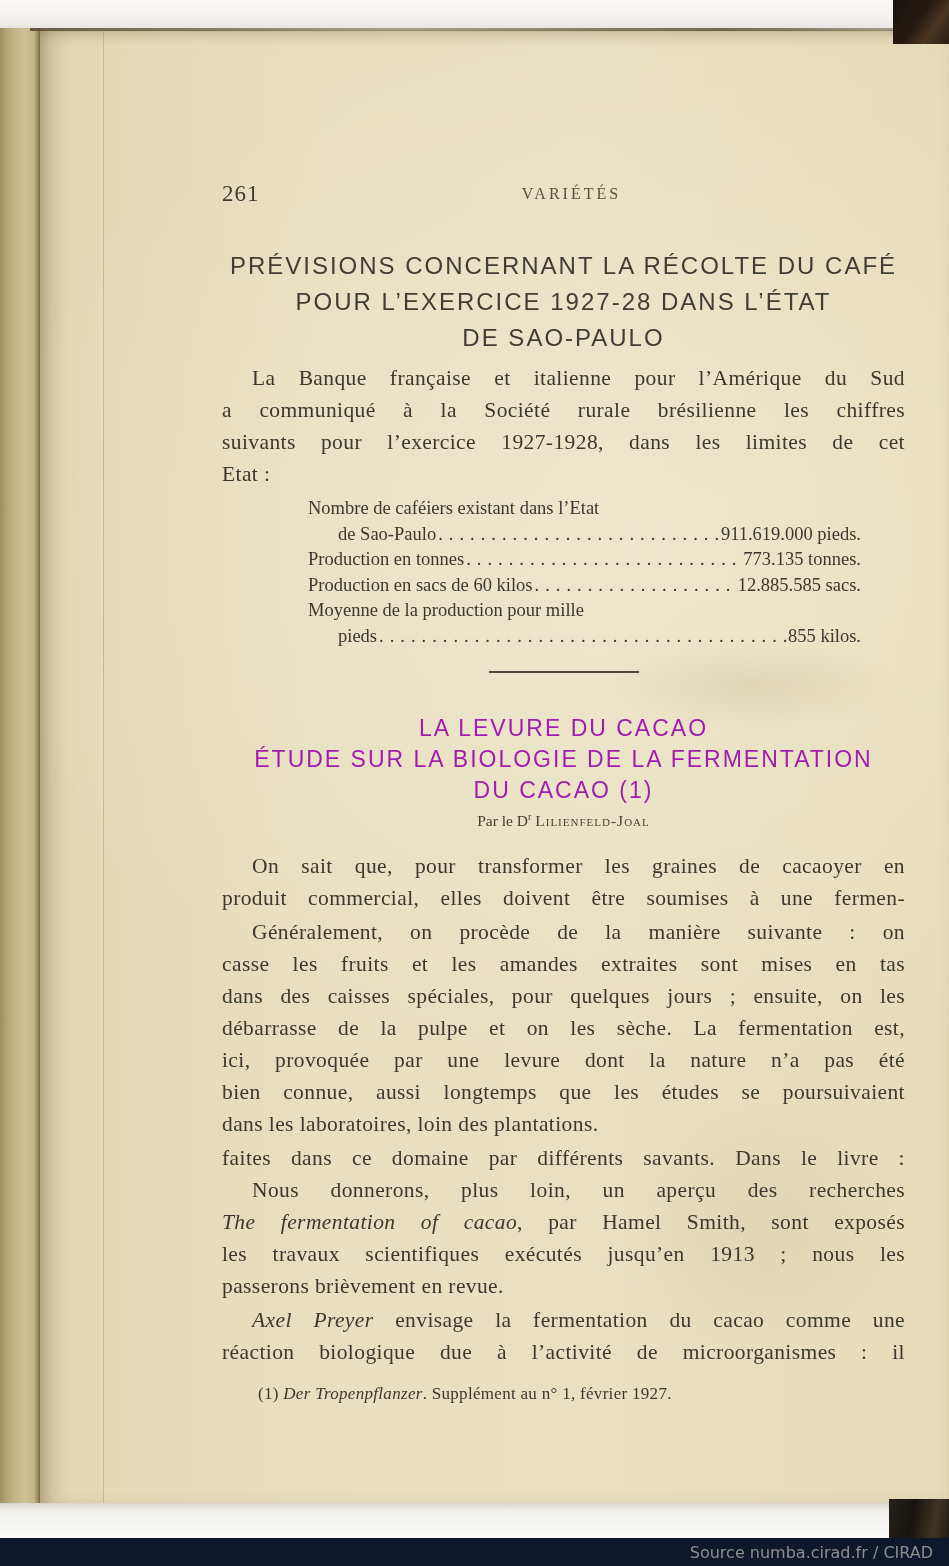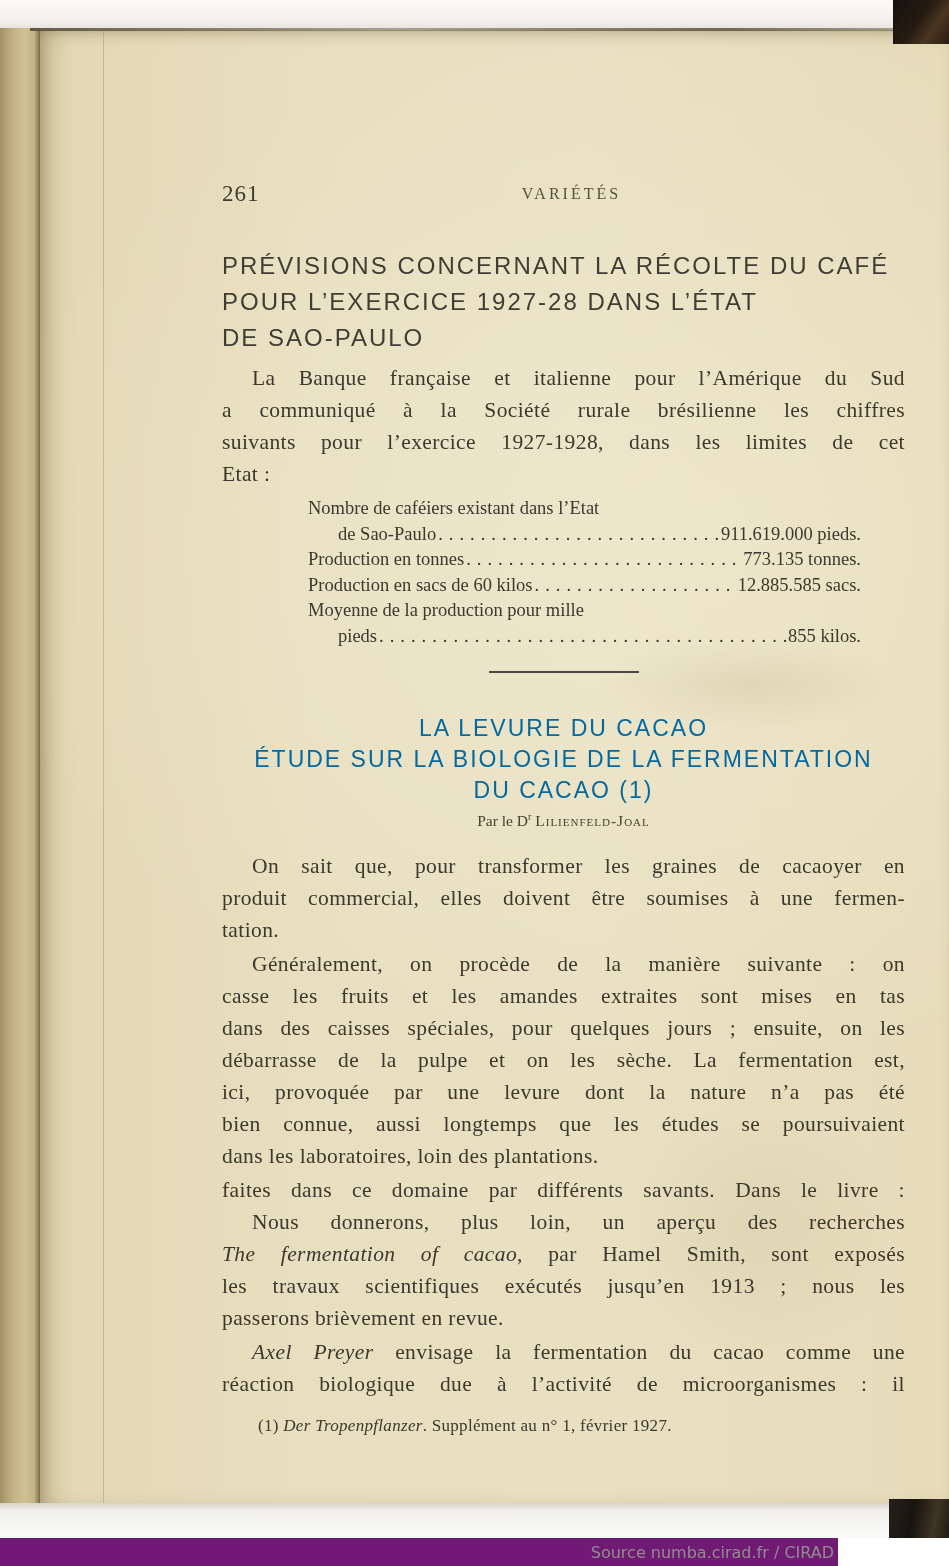--- a/index.html
+++ b/index.html
@@ -5,22 +5,22 @@
   html,body{margin:0;padding:0;background:#ffffff;}
   #screenshot{
     position:relative;width:949px;height:1566px;overflow:hidden;
     font-family:"Liberation Serif",serif;
   }
   
   .scan-top{position:absolute;left:0;top:0;width:949px;height:31px;
     background:linear-gradient(180deg,#fbfaf7 0%,#f1efeb 70%,#e4e1da 100%);}
   .scan-bottom{position:absolute;left:0;top:1503px;width:949px;height:35px;
     background:linear-gradient(180deg,#d8d4cb 0%,#f2f1ee 25%,#fafaf8 100%);}
-  .footer-bar{position:absolute;left:0;top:1538px;width:838px;height:28px;background:#701a75;
-    display:flex;align-items:center;justify-content:flex-end;padding-right:4px;box-sizing:border-box;
+  .footer-bar{position:absolute;left:0;top:1538px;width:949px;height:28px;background:#0f172a;
+    display:flex;align-items:center;justify-content:flex-end;padding-right:16px;box-sizing:border-box;
     font-family:"DejaVu Sans",sans-serif;font-size:16px;color:#8f8e8c;}
   
   .corner-tr{position:absolute;left:893px;top:0;width:56px;height:44px;
     background:linear-gradient(125deg,#17120e 0%,#241a11 45%,#4a3520 70%,#2a1d12 100%);}
   .corner-br{position:absolute;left:889px;top:1499px;width:60px;height:39px;
     background:linear-gradient(100deg,#262019 0%,#17140f 40%,#3f3425 75%,#201b14 100%);}
   
   .book-edge{position:absolute;left:0;top:28px;width:40px;height:1477px;
     background:linear-gradient(90deg,#9f8f63 0%,#b5a577 18%,#c5b689 38%,#cfc096 62%,#c4b488 85%,#8d7d58 97%,#6f6142 100%);}
   
@@ -35,39 +35,39 @@
   .stain1{position:absolute;left:600px;top:640px;width:300px;height:90px;
     background:radial-gradient(closest-side,rgba(150,140,95,0.14),rgba(0,0,0,0));}
   .stain2{position:absolute;left:620px;top:1100px;width:280px;height:260px;
     background:radial-gradient(closest-side,rgba(150,140,95,0.10),rgba(0,0,0,0));}
   
   .content{position:absolute;left:222px;top:178px;width:683px;color:#3b392e;}
   .header-row{position:relative;height:29px;margin-top:3px;}
   .page-number{position:absolute;left:0;top:0;font-size:23px;letter-spacing:1px;color:#3e3c31;}
   .running-header{position:absolute;left:16px;right:0;top:4px;text-align:center;font-size:16px;
     letter-spacing:3px;color:#55523f;}
-  .title1{margin-top:38px;text-align:left;font-family:"Liberation Sans",sans-serif;
+  .title1{margin-top:38px;text-align:center;font-family:"Liberation Sans",sans-serif;
     font-size:24px;line-height:36px;letter-spacing:2px;color:#403e34;font-weight:500;}
   .para{font-size:21.5px;line-height:32px;letter-spacing:0.4px;}
   .pline{text-align:justify;text-align-last:justify;white-space:normal;}
   .pline.lastline{text-align-last:left;}
   .pline.first{text-indent:30px;}
   .intro{margin-top:6px;}
   .it{font-style:italic;}
   
   .fig-table{margin-top:6px;margin-left:86px;width:553px;font-size:18.5px;line-height:25.5px;color:#3b392e;}
   .tbl-line{white-space:nowrap;}
   .tbl-last{display:flex;align-items:baseline;}
   .tbl-txt{white-space:nowrap;}
   .tbl-txt.indent{padding-left:30px;}
   .leader{flex:1;overflow:hidden;white-space:nowrap;letter-spacing:6px;padding:0 8px 0 2px;color:#3b392e;}
   .val{white-space:nowrap;text-align:left;}
   .divider{margin:22px auto 0 auto;width:150px;height:2px;background:#4c483c;}
   .title2{margin-top:40px;text-align:center;font-family:"Liberation Sans",sans-serif;
-    font-size:23px;line-height:31px;letter-spacing:2px;color:#0369a1;font-weight:500;}
+    font-size:23px;line-height:31px;letter-spacing:2px;color:#a21caf;font-weight:500;}
   .byline{margin-top:5px;text-align:center;font-size:15.5px;color:#45432f;}
   .byline .caps{font-variant:small-caps;letter-spacing:1px;}
   .byline sup{font-size:10px;}
   .body-block{margin-top:20px;}
   .para+.para{margin-top:2px;}
   .footnote{margin-top:16px;margin-left:36px;font-size:17px;letter-spacing:0.3px;color:#3b392e;}
 </style>
 </head>
 <body>
 
@@ -140,21 +140,20 @@
         <div class="tline">ÉTUDE SUR LA BIOLOGIE DE LA FERMENTATION</div>
         <div class="tline">DU CACAO (1)</div>
       </div>
 
     <div class="byline"><span>Par le D</span><sup>r</sup> <span class="caps">Lilienfeld-Joal</span></div>
 
     <div class="body-block" id="paragraphs">
         <div class="para">
           <div class="pline first"><span>On sait que, pour transformer les graines de cacaoyer en</span></div>
           <div class="pline"><span>produit commercial, elles doivent être soumises à une fermen-</span></div>
-          <div class="pline lastline"><span>tation.</span></div>
         </div>
         <div class="para">
           <div class="pline first"><span>Généralement, on procède de la manière suivante : on</span></div>
           <div class="pline"><span>casse les fruits et les amandes extraites sont mises en tas</span></div>
           <div class="pline"><span>dans des caisses spéciales, pour quelques jours ; ensuite, on les</span></div>
           <div class="pline"><span>débarrasse de la pulpe et on les sèche. La fermentation est,</span></div>
           <div class="pline"><span>ici, provoquée par une levure dont la nature n’a pas été</span></div>
           <div class="pline"><span>bien connue, aussi longtemps que les études se poursuivaient</span></div>
           <div class="pline lastline"><span>dans les laboratoires, loin des plantations.</span></div>
         </div>

